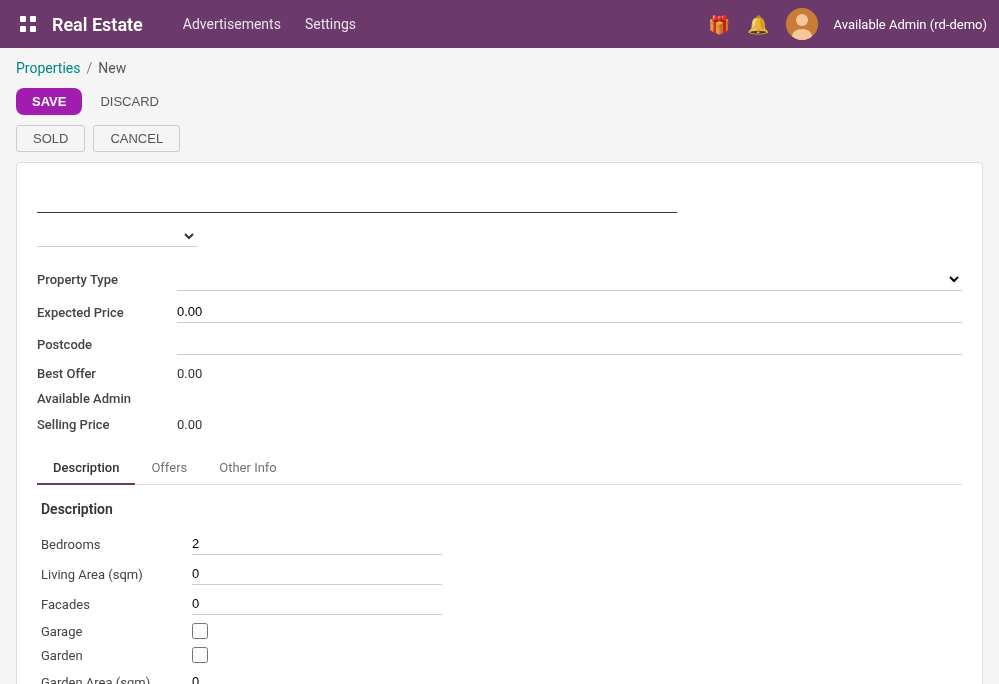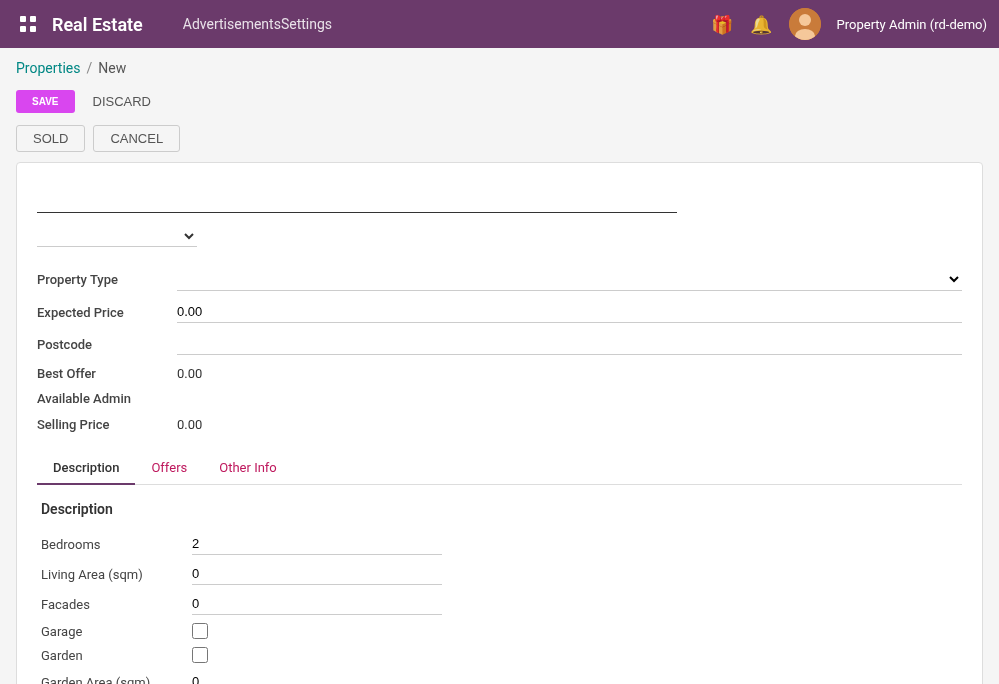--- a/index.html
+++ b/index.html
@@ -16,21 +16,21 @@
     }
     .topnav-grid-icon {
       width: 32px; height: 32px;
       display: flex; align-items: center; justify-content: center;
       cursor: pointer; margin-right: 8px;
     }
     .topnav-title {
       font-size: 18px; font-weight: 600; color: white; margin-right: 40px;
     }
     .topnav-menu {
-      display: flex; flex: 1;
+      display: flex; gap: 24px; flex: 1;
     }
     .topnav-menu-item {
       color: rgba(255,255,255,0.85); cursor: pointer; font-size: 14px;
     }
     .topnav-actions {
       display: flex; align-items: center; gap: 16px;
     }
     .topnav-icon {
       color: rgba(255,255,255,0.85); cursor: pointer; font-size: 18px;
     }
@@ -53,23 +53,23 @@
     }
     .breadcrumb-sep { color: #888; }
     .breadcrumb-current { color: #555; font-size: 14px; }
 
     
     .toolbar {
       padding: 6px 16px 10px 16px;
       display: flex; align-items: center; gap: 8px;
     }
     .btn-save {
-      background: #d946ef; color: white; border: none;
-      padding: 6px 16px; border-radius: 3px; cursor: pointer;
-      font-size: 10px; font-weight: 600;
+      background: #a21caf; color: white; border: none;
+      padding: 6px 16px; border-radius: 8px; cursor: pointer;
+      font-size: 13px; font-weight: 600;
     }
     .btn-discard {
       background: none; color: #555; border: none;
       padding: 6px 10px; cursor: pointer; font-size: 13px;
     }
 
     
     .status-bar {
       padding: 0 16px 10px 16px;
       display: flex; gap: 8px;
@@ -142,21 +142,21 @@
     .field-static {
       font-size: 13px; color: #333;
     }
 
     
     .tabs {
       display: flex; border-bottom: 1px solid #ddd; margin-bottom: 16px;
     }
     .tab {
       padding: 8px 16px; cursor: pointer; font-size: 13px;
-      color: #be185d; border-bottom: 2px solid transparent; margin-bottom: -1px;
+      color: #737373; border-bottom: 2px solid transparent; margin-bottom: -1px;
     }
     .tab.active {
       color: #333; border-bottom: 2px solid #6b3a6b; font-weight: 500;
     }
 
     
     .tab-content { padding: 0 4px; }
     .section-label {
       font-size: 14px; font-weight: 600; color: #333; margin-bottom: 16px;
     }
@@ -197,21 +197,21 @@
   <div class="topnav-actions">
     <span class="topnav-icon">🎁</span>
     <span class="topnav-icon">🔔</span>
     <div class="topnav-avatar">
       <svg width="32" height="32" viewBox="0 0 32 32">
         <circle cx="16" cy="16" r="16" fill="#c97b3a"></circle>
         <circle cx="16" cy="12" r="6" fill="#f5c89a"></circle>
         <ellipse cx="16" cy="28" rx="10" ry="7" fill="#f5c89a"></ellipse>
       </svg>
     </div>
-    <span class="topnav-user">Property Admin (rd-demo)</span>
+    <span class="topnav-user">Available Admin (rd-demo)</span>
   </div>
 </nav>
 
 <div class="breadcrumb">
   <span class="breadcrumb-link">Properties</span>
   <span class="breadcrumb-sep">/</span>
   <span class="breadcrumb-current">New</span>
 </div>
 
 <div class="toolbar">

